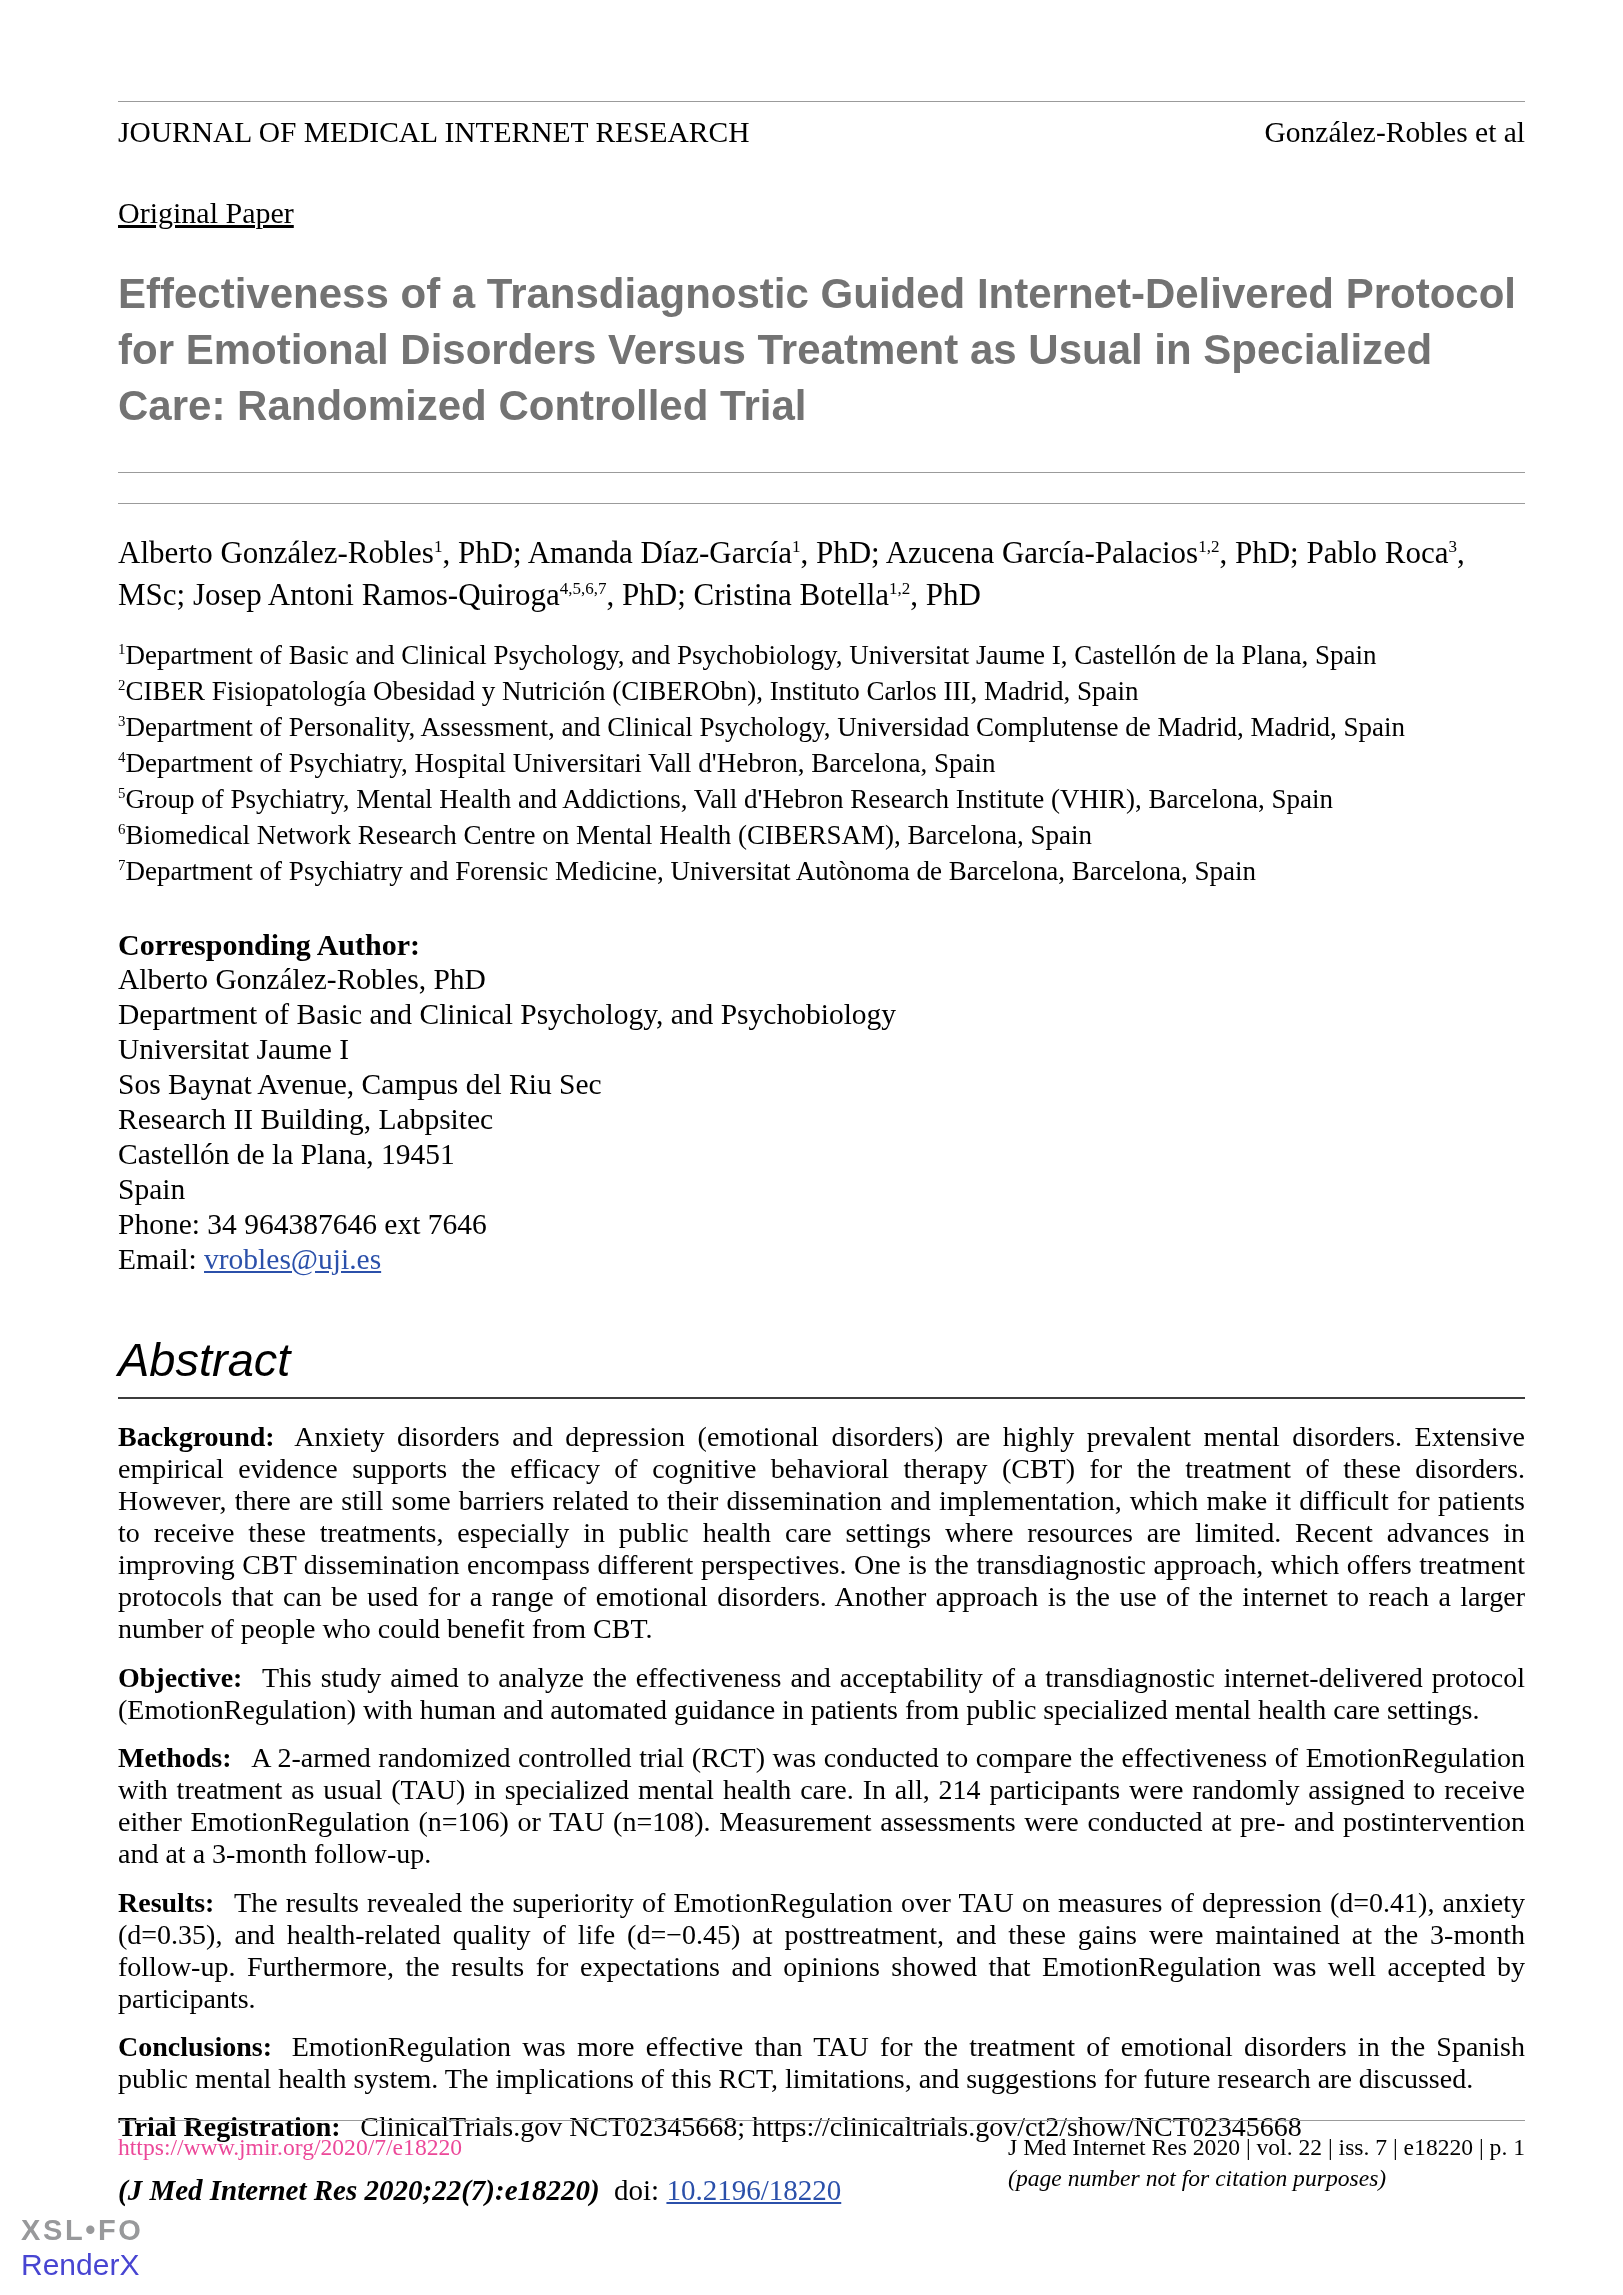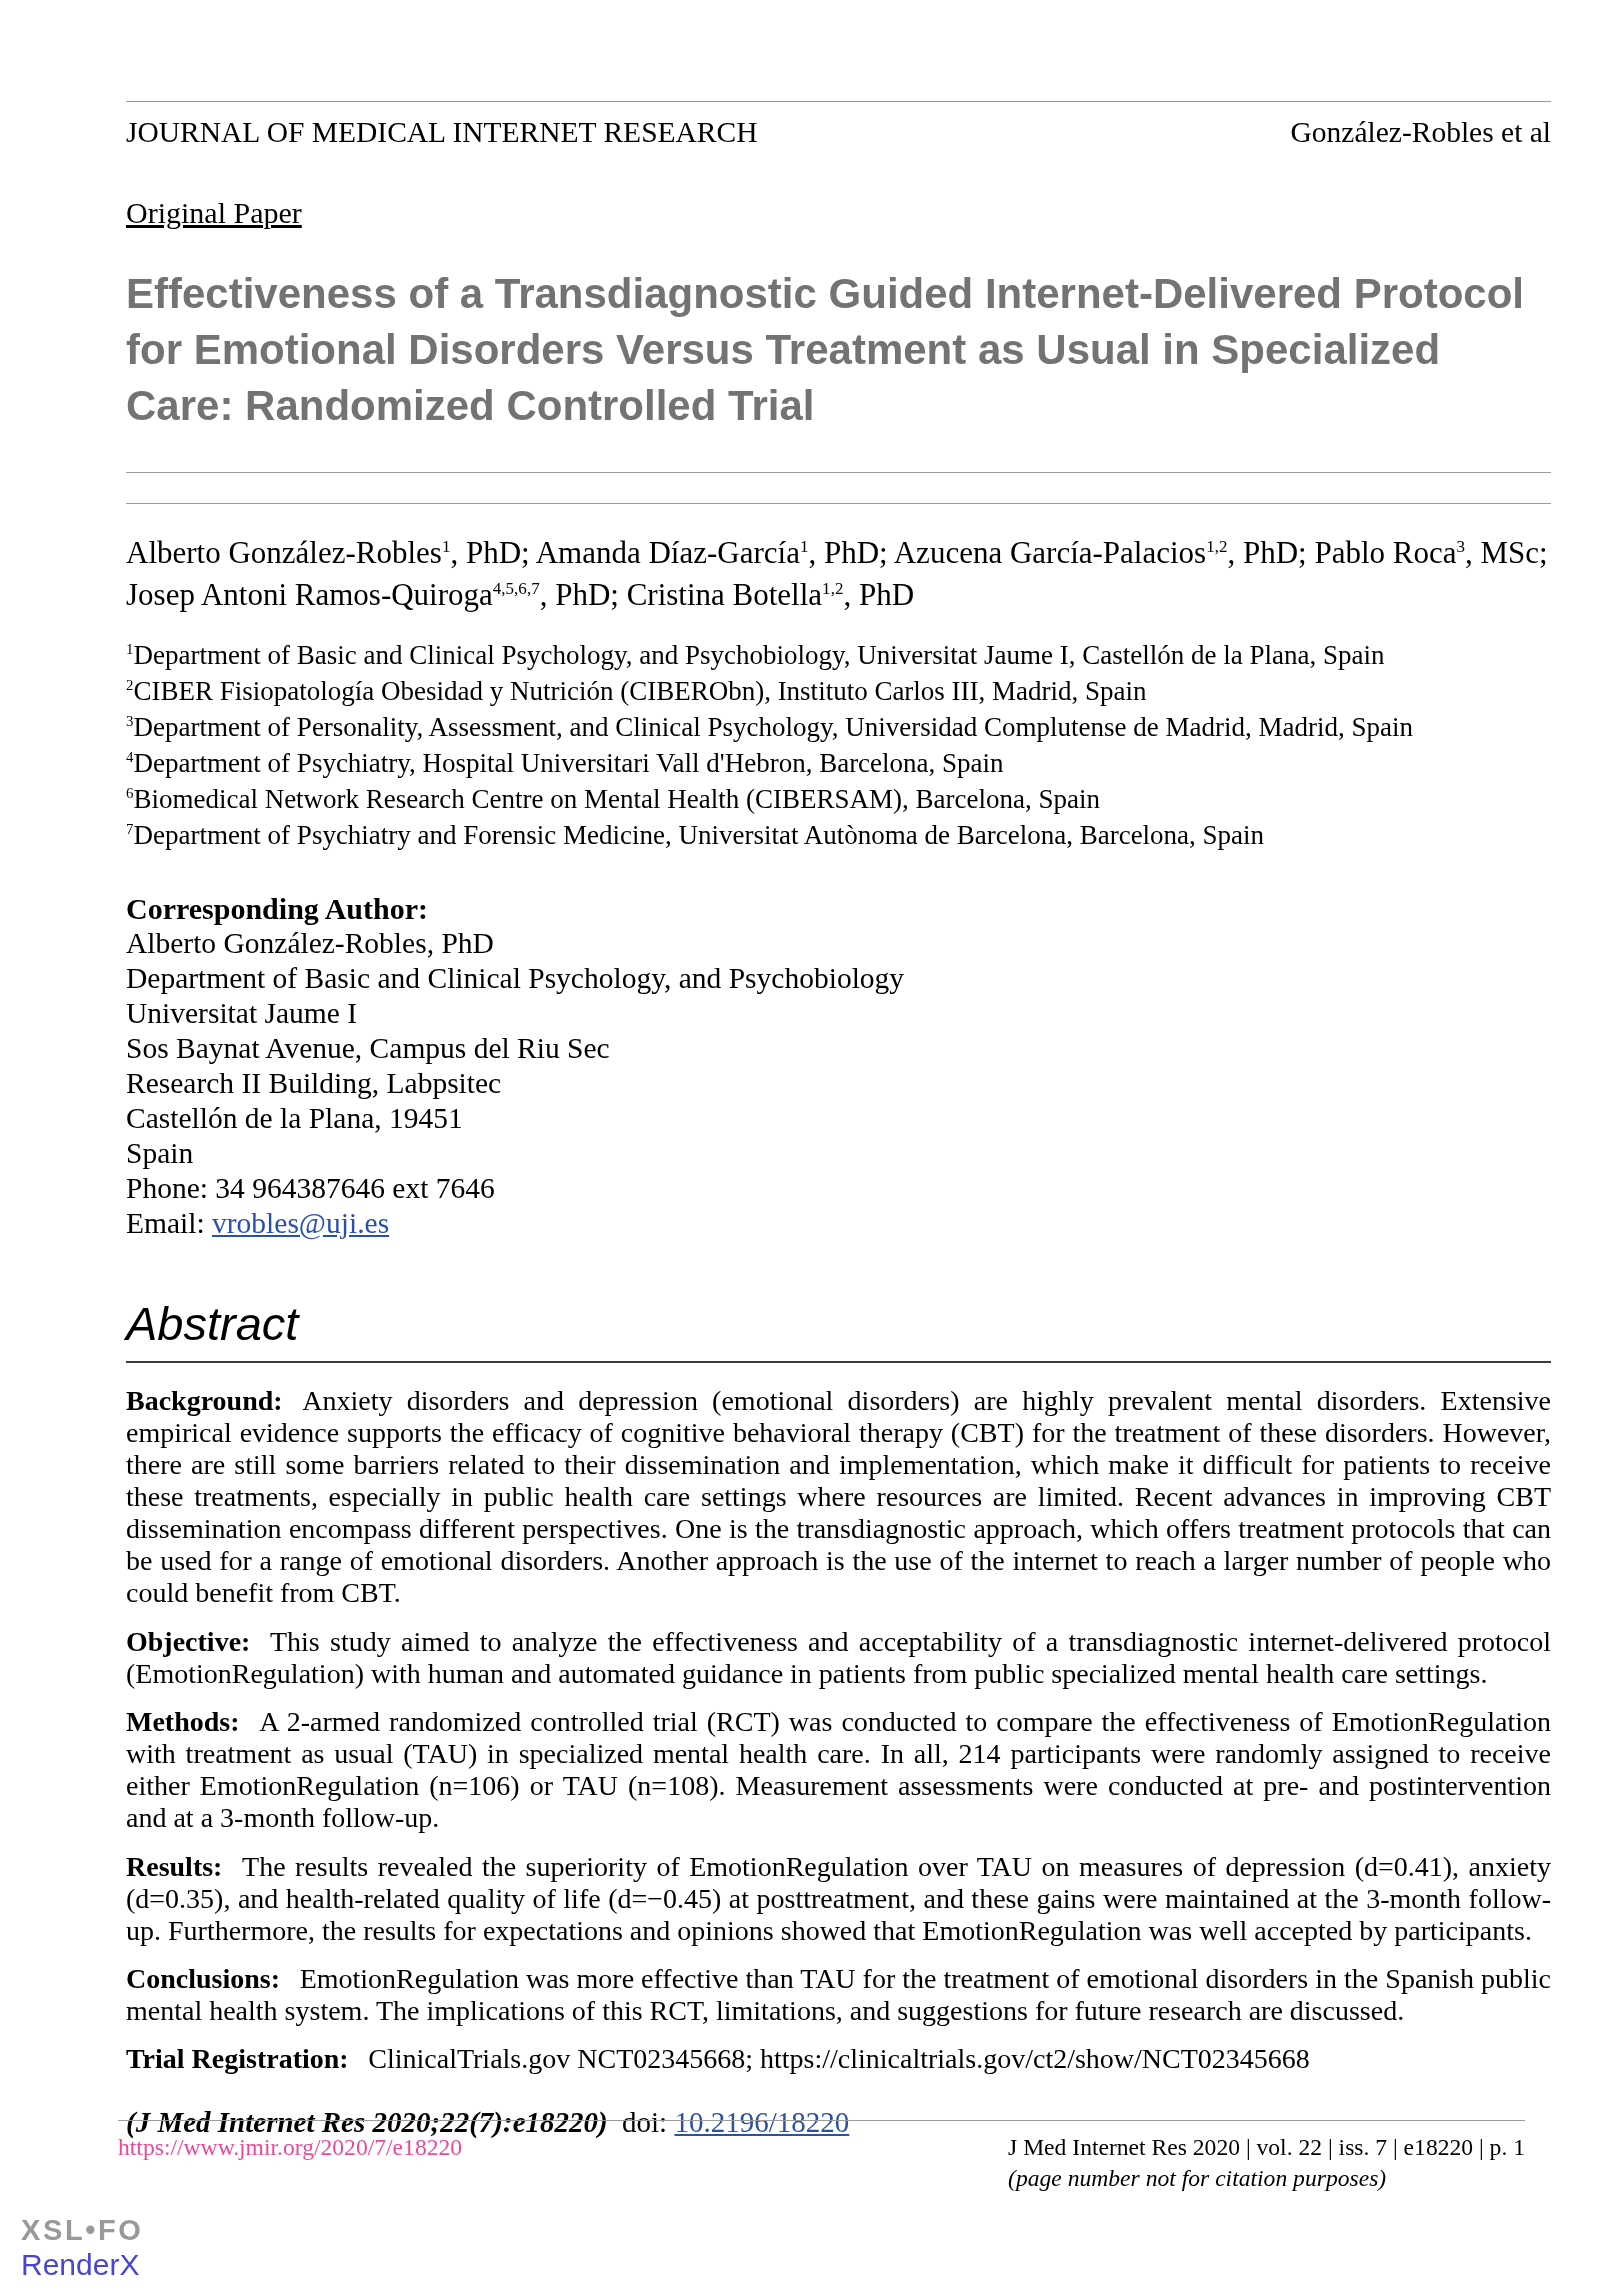--- a/index.html
+++ b/index.html
@@ -5,21 +5,21 @@
   * { margin:0; padding:0; box-sizing:border-box; }
   html,body { background:#ffffff; }
   .page {
     position:relative;
     width:1623px; height:2295px;
     background:#ffffff;
     font-family:"Liberation Serif", serif;
     color:#000;
     overflow:hidden;
   }
-  .content { padding:101px 72px 0 118px;margin-left:8px; }
+  .content { padding:101px 98px 0 118px; }
   .rule { border:none; border-top:1.3px solid var(--rule-gray,#9b9b9b); width:100%; }
   .header-row {
     margin-top:14.4px;
     display:flex; justify-content:space-between; align-items:baseline;
     font-size:29.5px;
   }
   .section-label { margin-top:47px; font-size:30px; }
   .section-label span { text-decoration:underline; }
   h1.title {
     margin-top:36px;
@@ -83,20 +83,21 @@
     <hr class="rule rule-a">
     <hr class="rule rule-b">
 
     <p class="authors" id="authors"><span>Alberto González-Robles<sup>1</sup>, PhD; </span><span>Amanda Díaz-García<sup>1</sup>, PhD; </span><span>Azucena García-Palacios<sup>1,2</sup>, PhD; </span><span>Pablo Roca<sup>3</sup>, MSc; </span><span>Josep Antoni Ramos-Quiroga<sup>4,5,6,7</sup>, PhD; </span><span>Cristina Botella<sup>1,2</sup>, PhD</span></p>
 
     <div class="affiliations" id="affiliations">
         <div class="aff-line"><sup>1</sup>Department of Basic and Clinical Psychology, and Psychobiology, Universitat Jaume I, Castellón de la Plana, Spain</div>
         <div class="aff-line"><sup>2</sup>CIBER Fisiopatología Obesidad y Nutrición (CIBERObn), Instituto Carlos III, Madrid, Spain</div>
         <div class="aff-line"><sup>3</sup>Department of Personality, Assessment, and Clinical Psychology, Universidad Complutense de Madrid, Madrid, Spain</div>
         <div class="aff-line"><sup>4</sup>Department of Psychiatry, Hospital Universitari Vall d'Hebron, Barcelona, Spain</div>
+        <div class="aff-line"><sup>5</sup>Group of Psychiatry, Mental Health and Addictions, Vall d'Hebron Research Institute (VHIR), Barcelona, Spain</div>
         <div class="aff-line"><sup>6</sup>Biomedical Network Research Centre on Mental Health (CIBERSAM), Barcelona, Spain</div>
         <div class="aff-line"><sup>7</sup>Department of Psychiatry and Forensic Medicine, Universitat Autònoma de Barcelona, Barcelona, Spain</div>
       </div>
 
     <div class="corr">
       <p class="corr-head">Corresponding Author:</p>
       <div id="corr-lines">
           <p class="corr-line">Alberto González-Robles, PhD</p>
           <p class="corr-line">Department of Basic and Clinical Psychology, and Psychobiology</p>
           <p class="corr-line">Universitat Jaume I</p>

